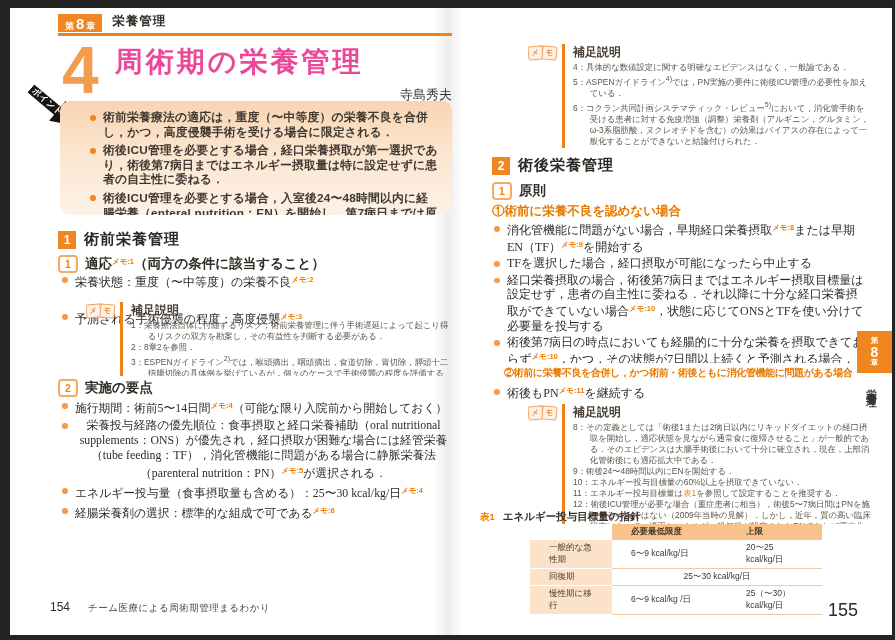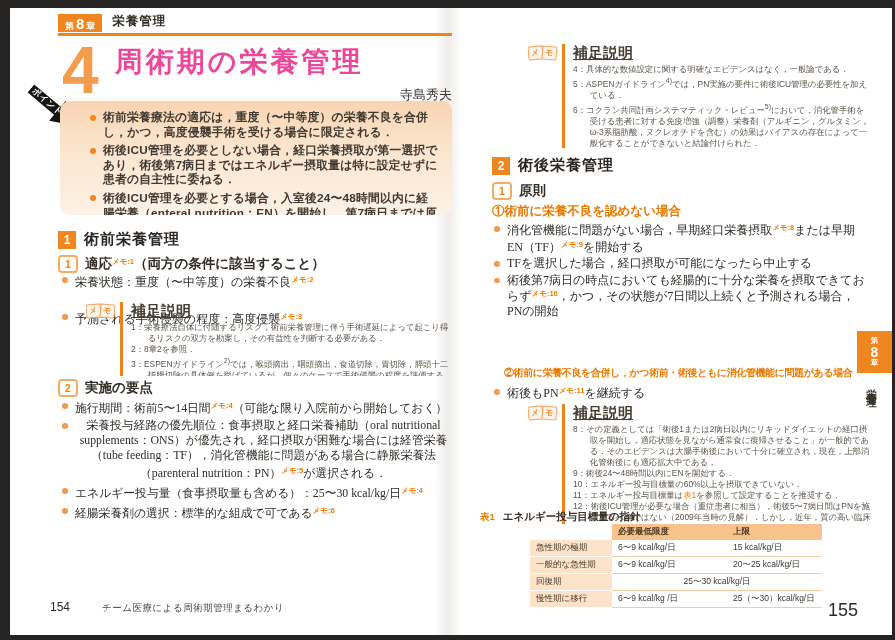--- a/index.html
+++ b/index.html
@@ -62,48 +62,48 @@
   
   .memo{position:absolute;display:flex;align-items:stretch;overflow:hidden;box-sizing:border-box;}
   .memo-iconcol{width:34px;flex:0 0 34px;padding-top:2px;}
   .memo-icon{width:28px;height:14px;display:flex;}
   .memo-icon span{flex:1;border:1.5px solid #f2a45f;background:#fdf3e9;color:#e8862a;
     font-size:7.5px;font-weight:bold;display:flex;align-items:center;justify-content:center;line-height:1;}
   .memo-icon span:first-child{transform:rotate(-5deg);border-radius:2px 0 0 2px;}
   .memo-icon span:last-child{transform:rotate(5deg);border-radius:0 2px 2px 0;margin-left:-1px;}
   .memo-bar{width:3px;flex:0 0 3px;background:#f08318;margin-right:8px;}
   .memo-body{flex:1;}
-  .memo-title{font-size:15px;font-weight:bold;color:#473e33;margin-bottom:1px;text-decoration:underline;}
+  .memo-title{font-size:12px;font-weight:bold;color:#473e33;margin-bottom:1px;}
   .memo-body ol{margin:0;padding:0;list-style:none;}
   .memo-body li{font-size:8.4px;color:#5b544b;line-height:11px;padding-left:2em;text-indent:-2em;}
 
   
   .sg-sup{color:#ee7c00;font-family:"Liberation Sans",sans-serif;font-weight:bold;
     font-size:7.5px;vertical-align:4px;letter-spacing:0;}
   .sg-ref{font-size:7px;vertical-align:4px;}
   .sg-acc{color:#ee7c00;}
 
   
   .tbl-cap{position:absolute;left:470px;top:502px;display:flex;align-items:baseline;gap:8px;}
   .tbl-lbl{color:#ee7c00;font-size:9.5px;font-weight:bold;}
   .tbl-ttl{color:#382f26;font-size:10.5px;font-weight:bold;}
   table.t1{position:absolute;left:520px;top:516px;width:292px;border-collapse:collapse;
     font-size:8.5px;color:#3c362f;table-layout:fixed;}
-  table.t1 th,table.t1 td{padding:2px 6px;font-weight:normal;text-align:left;height:10px;}
+  table.t1 th,table.t1 td{padding:2px 19px;font-weight:normal;text-align:left;height:10px;}
   table.t1 thead th{background:#f7c28c;font-weight:bold;color:#473826;}
   table.t1 thead th.corner{background:transparent;}
   table.t1 td.lbl{background:#fbe2c8;border-bottom:1px solid #fff;color:#45392c;}
   table.t1 td.val{background:#fff;border-bottom:1px solid #f3cba2;}
   table.t1 td.ctr{text-align:center;}
   table.t1 col.c1{width:82px;} table.t1 col.c2{width:115px;} table.t1 col.c3{width:95px;}
 
   
   .footer-l{position:absolute;left:40px;top:592px;display:flex;align-items:baseline;}
   .pg-num{font-size:12px;color:#2e2a26;}
-  .book-ttl{font-size:9.5px;color:#4a453f;margin-left:32px;letter-spacing:0.5px;}
+  .book-ttl{font-size:9.5px;color:#4a453f;margin-left:18px;letter-spacing:0.5px;}
   .pg-num-r{position:absolute;left:482px;top:592px;width:366px;text-align:right;font-size:18px;color:#2e2a26;}
 
   .side-tab{position:absolute;left:847px;top:323px;width:35px;height:42px;background:#f0861f;
     color:#fff;display:flex;flex-direction:column;align-items:center;justify-content:center;line-height:1.05;}
   .side-tab .sm{font-size:7.5px;font-weight:bold;}
   .side-tab .lg{font-size:14px;font-weight:bold;}
   .side-tab-label{position:absolute;left:855px;top:372px;writing-mode:vertical-rl;
     font-size:10.5px;font-weight:bold;color:#38322c;letter-spacing:3px;}
 </style>
 </head>
@@ -126,21 +126,21 @@
     <span class="unit-title">周術期の栄養管理</span>
   </div>
   <div class="author">寺島秀夫</div>
 
   <div class="point-arrow">
     <span>ポイント</span>
   </div>
   <div class="point-box">
     <ul>
       <li>術前栄養療法の適応は，重度（〜中等度）の栄養不良を合併し，かつ，高度侵襲手術を受ける場合に限定される．</li>
-      <li>術後ICU管理を必要としない場合，経口栄養摂取が第一選択であり，術後第7病日まではエネルギー摂取量は特に設定せずに患者の自主性に委ねる．</li>
+      <li>術後ICU管理を必要とする場合，経口栄養摂取が第一選択であり，術後第7病日まではエネルギー摂取量は特に設定せずに患者の自主性に委ねる．</li>
       <li>術後ICU管理を必要とする場合，入室後24〜48時間以内に経腸栄養（enteral nutrition：EN）を開始し，第7病日までは原則的にEN単独として栄養管理を行う．</li>
     </ul>
   </div>
 
   <div class="sec-head" style="left:48px;top:222px;">
     <span class="sec-num">1</span>
     <span class="sec-txt">術前栄養管理</span>
   </div>
 
   <div class="sub-head" style="left:48px;top:247px;">
@@ -216,20 +216,21 @@
   <div class="sub-head" style="left:482px;top:174px;">
     <span class="sub-num">1</span>
     <span class="sub-txt">原則</span>
   </div>
 
   <div class="case-h" style="left:482px;top:195px;font-size:12.5px;">①術前に栄養不良を認めない場合</div>
 
   <ul class="blist" style="left:484px;top:213px;width:374px;height:142px;overflow:hidden;font-size:12px;line-height:14.6px;">
     <li style="margin-bottom:2px;"><span class="sg-t">消化管機能に問題がない場合，早期経口栄養摂取</span><span class="sg-sup">メモ:8</span><span class="sg-t">または早期EN（TF）</span><span class="sg-sup">メモ:9</span><span class="sg-t">を開始する</span></li>
     <li style="margin-bottom:2px;"><span class="sg-t">TFを選択した場合，経口摂取が可能になったら中止する</span></li>
+    <li style="margin-bottom:2px;"><span class="sg-t">経口栄養摂取の場合，術後第7病日まではエネルギー摂取目標量は設定せず，患者の自主性に委ねる．それ以降に十分な経口栄養摂取ができていない場合</span><span class="sg-sup">メモ:10</span><span class="sg-t">，状態に応じてONSとTFを使い分けて必要量を投与する</span></li>
     <li><span class="sg-t">術後第7病日の時点においても経腸的に十分な栄養を摂取できておらず</span><span class="sg-sup">メモ:10</span><span class="sg-t">，かつ，その状態が7日間以上続くと予測される場合，PNの開始</span></li>
   </ul>
 
   <div class="case-h" style="left:494px;top:358px;font-size:10px;letter-spacing:-0.4px;">②術前に栄養不良を合併し，かつ術前・術後ともに消化管機能に問題がある場合</div>
 
   <ul class="blist" style="left:484px;top:376px;width:374px;font-size:12px;line-height:14.6px;">
     <li><span class="sg-t">術後もPN</span><span class="sg-sup">メモ:11</span><span class="sg-t">を継続する</span></li>
   </ul>
 
   <div class="memo" style="left:518px;top:396px;width:344px;height:120px;">
@@ -264,25 +265,20 @@
         <col class="c3">
       </colgroup>
     <thead>
       <tr>
         <th class="corner"></th>
         <th>必要最低限度</th>
         <th>上限</th>
       </tr>
     </thead>
     <tbody>
-      <tr>
-        <td class="lbl">急性期の極期</td>
-        <td class="val">6〜9 kcal/kg/日</td>
-        <td class="val">15 kcal/kg/日</td>
-      </tr>
       <tr>
         <td class="lbl">一般的な急性期</td>
         <td class="val">6〜9 kcal/kg/日</td>
         <td class="val">20〜25 kcal/kg/日</td>
       </tr>
       <tr>
         <td class="lbl">回復期</td>
         <td class="val ctr" colspan="2">25〜30 kcal/kg/日</td>
       </tr>
       <tr>

